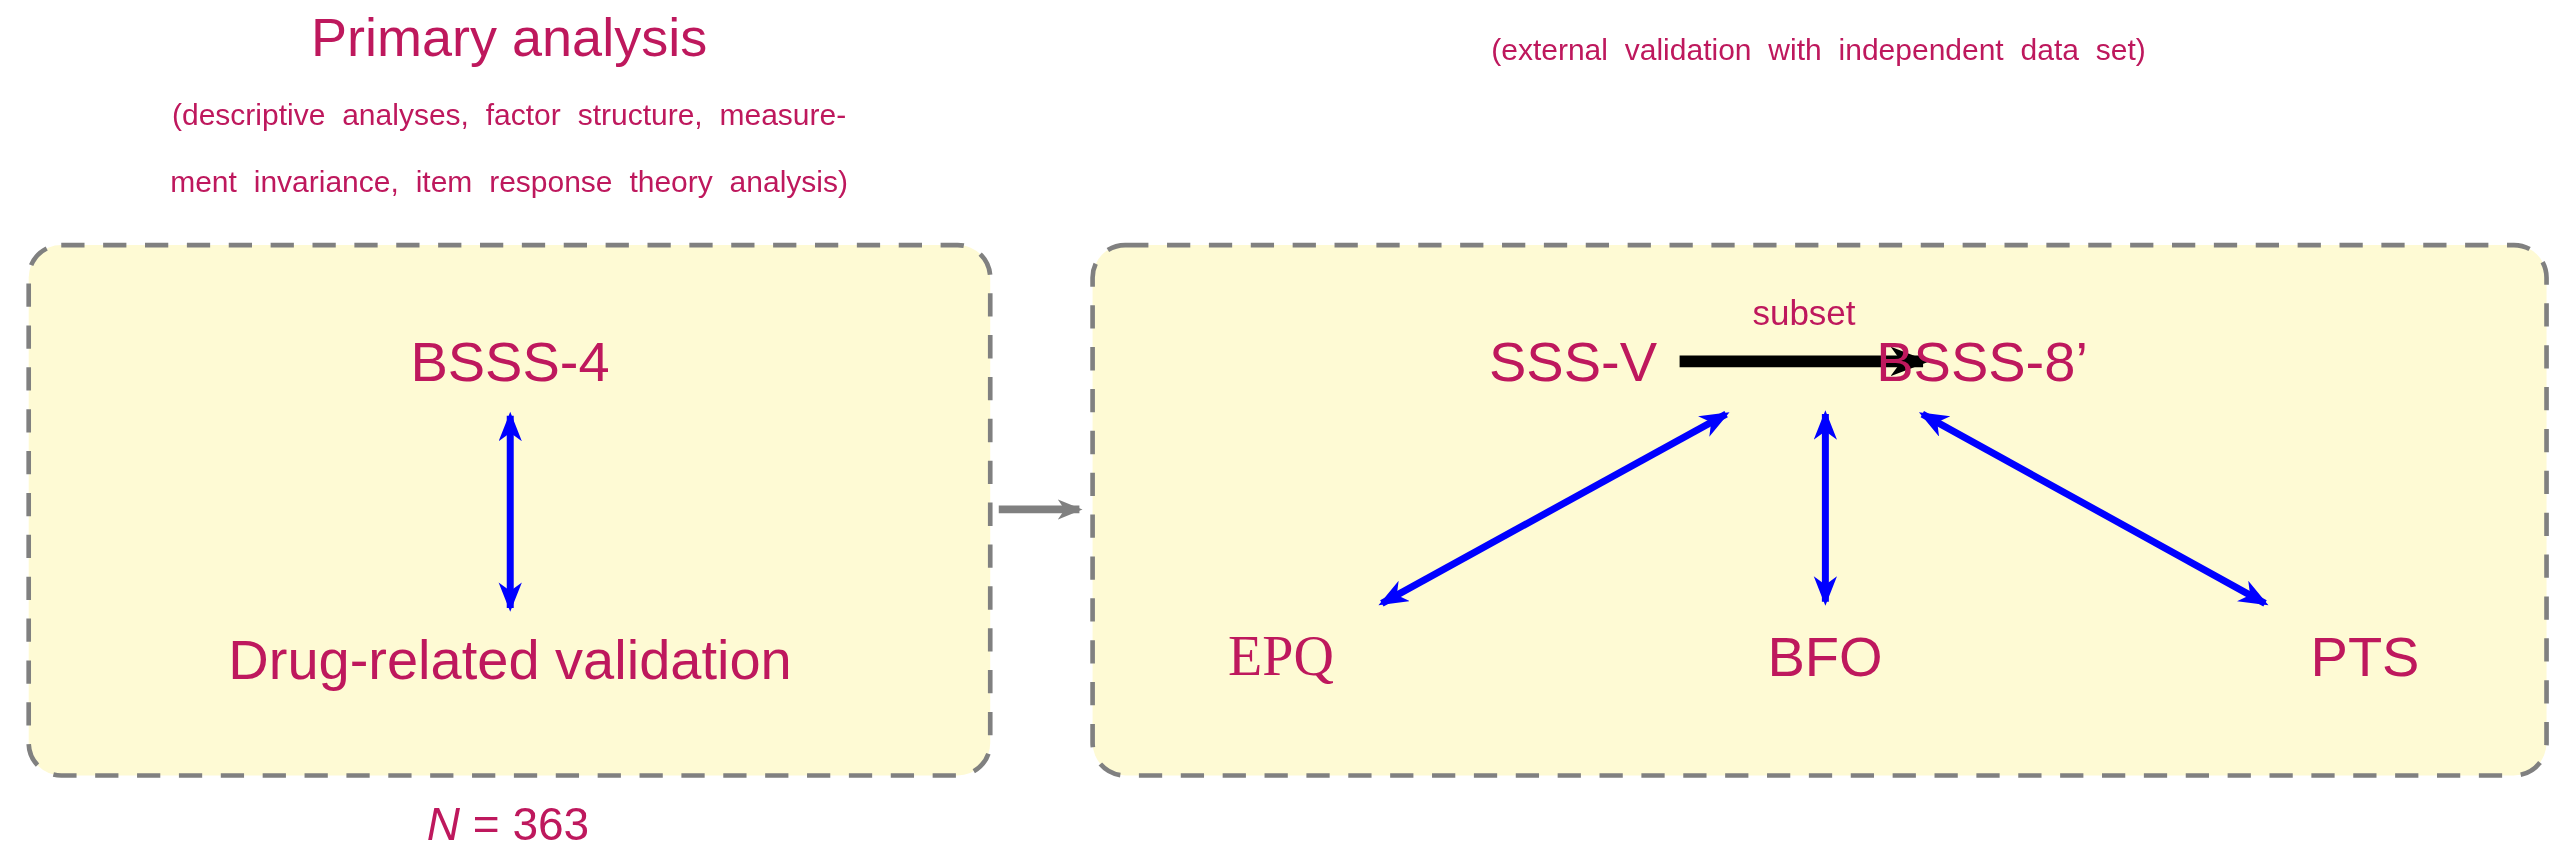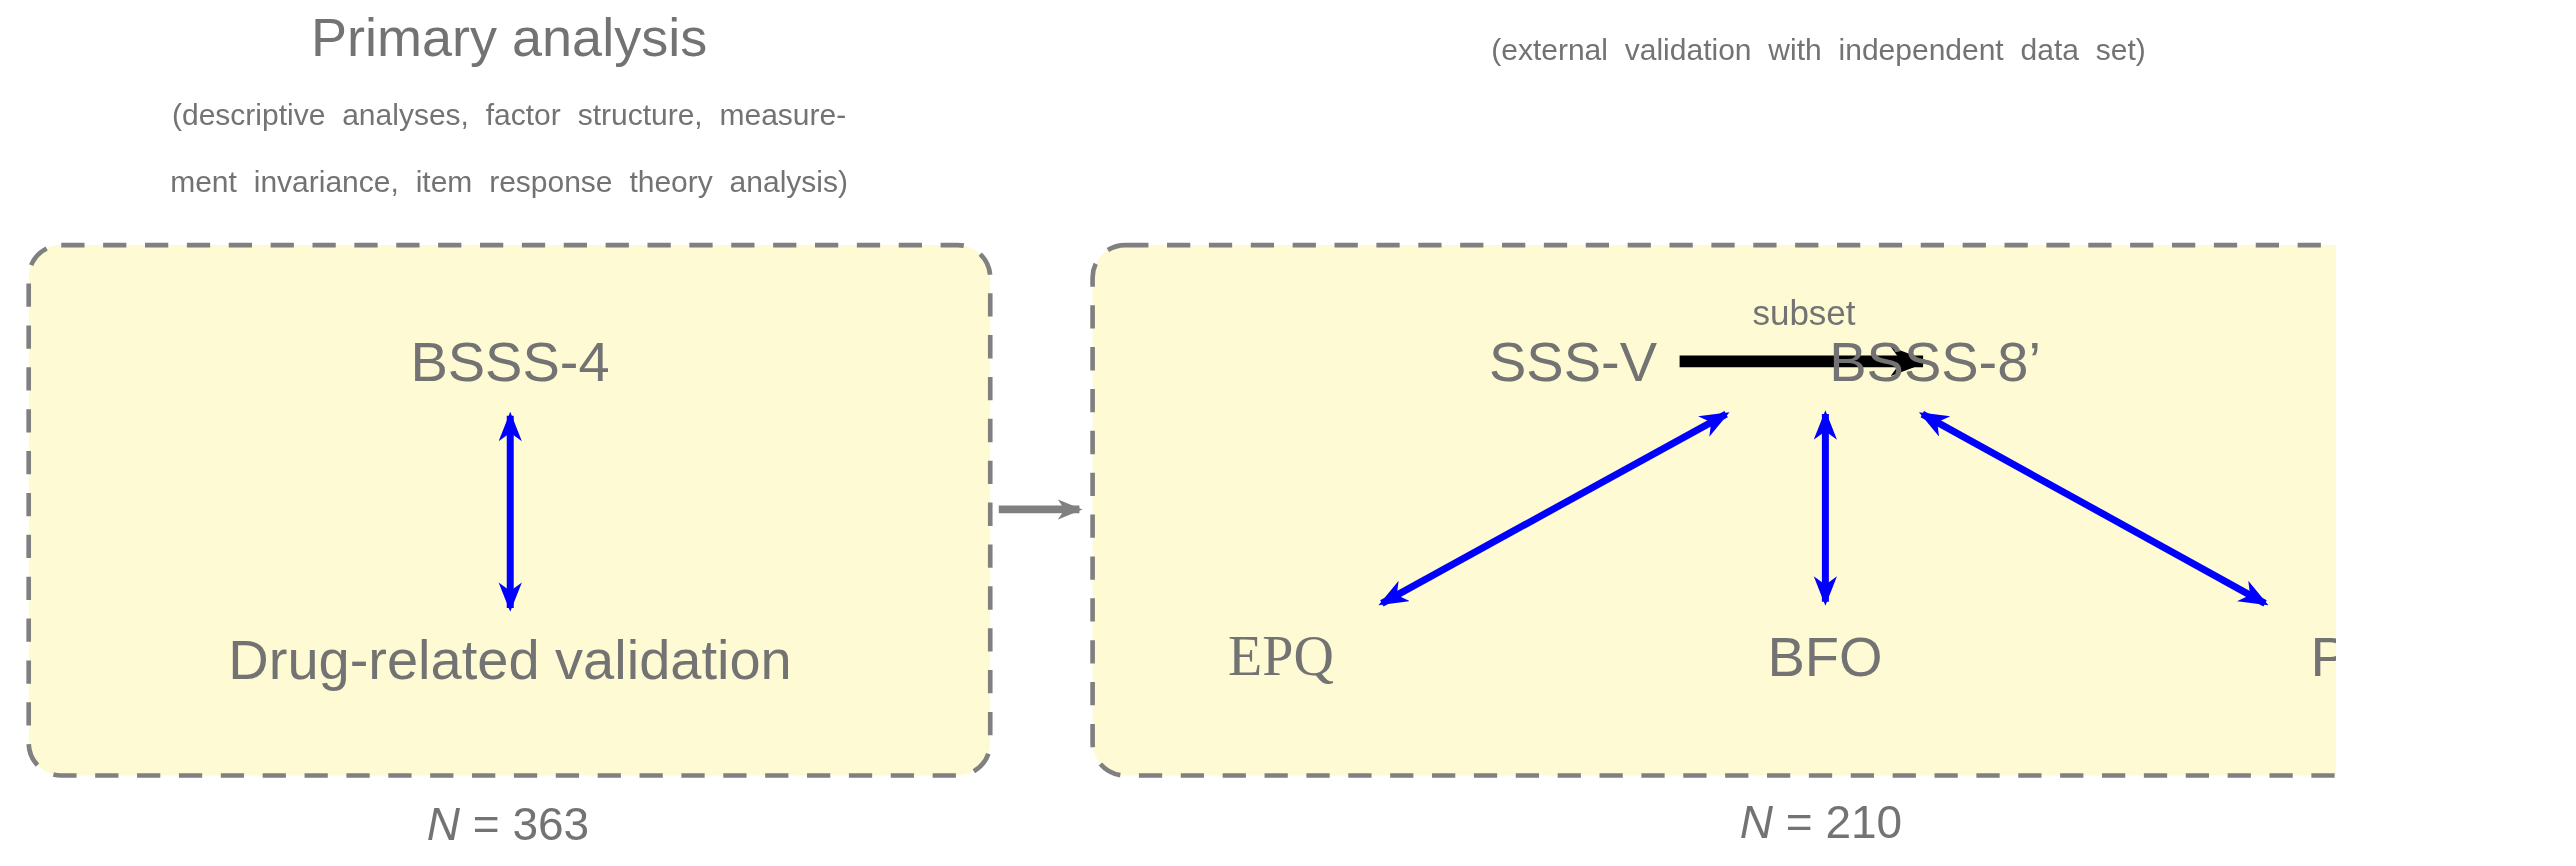--- a/index.html
+++ b/index.html
@@ -1,22 +1,22 @@
 <!DOCTYPE html>
 <html style="font-size:12.4px"><head>
 <meta charset="utf-8">
 <style>
   html,body{margin:0;padding:0;background:#ffffff;}
   .canvas{
     position:relative;
-    width:2336px;
+    width:2576px;
     height:867px;
     background:#ffffff;
     font-family:"Liberation Sans", sans-serif;
-    color:#737373;
+    color:#be185d;
     overflow:hidden;
   }
   .arrow-layer{position:absolute;left:0;top:0;width:2576px;height:867px;}
   .hdr{position:absolute;text-align:center;}
   .hdr-primary{left:25.6px;top:4.7px;width:967px;}
   .hdr-secondary{left:1089px;top:4.7px;width:1459px;}
   .title{font-size:54px;line-height:65px;white-space:nowrap;}
   .subtitle{font-size:30px;line-height:67px;word-spacing:8.5px;margin-top:11px;}
   .subtitle div{white-space:nowrap;}
   .node{
@@ -81,28 +81,24 @@
 
   <div class="hdr hdr-secondary">
     <div class="subtitle">(external validation with independent data set)</div>
   </div>
 
   <div class="node" style="left:510px;top:361px;">BSSS-4</div>
   <div class="node" style="left:510px;top:659px;">Drug-related validation</div>
 
   <div class="node" style="left:1573px;top:361px;">SSS-V</div>
   <div class="edge-label" style="left:1804px;top:313px;">subset</div>
-  <div class="node" style="left:1935px;top:361px;">BSSS-8’</div>
+  <div class="node" style="left:1982px;top:361px;">BSSS-8’</div>
   <div class="node" style="left:1281px;top:656px;font-family:Liberation Serif, serif;">EPQ</div>
   <div class="node" style="left:1825px;top:656px;">BFO</div>
   <div class="node" style="left:2365px;top:656px;">PTS</div>
 
   <div class="nlabel" style="left:508px;top:824px;">
     <span class="nsym">N</span>
     <span>= 363</span>
   </div>
-  <div class="nlabel" style="left:1821px;top:822px;">
-    <span class="nsym">N</span>
-    <span>= 210</span>
-  </div>
 
 </div>
 
 
 </body></html>

